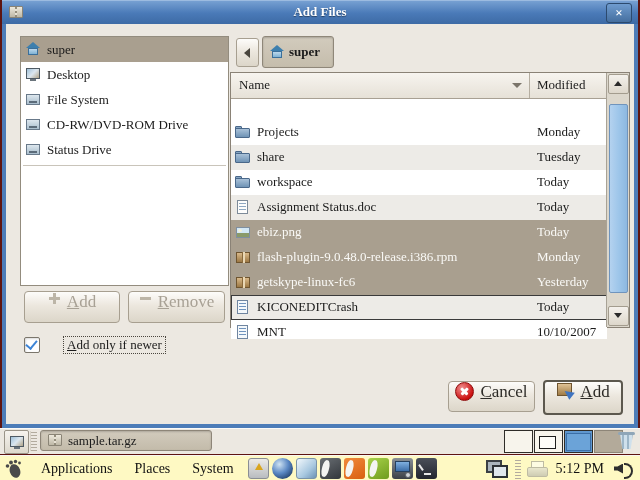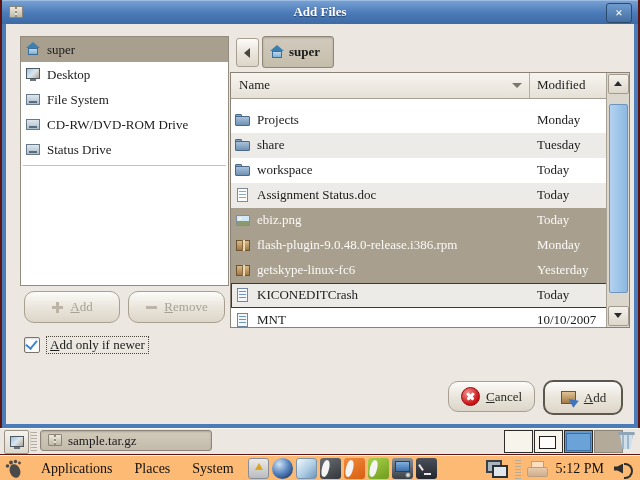--- a/index.html
+++ b/index.html
@@ -56,21 +56,21 @@
           display:flex;align-items:center;gap:4px;padding-left:6px;font-weight:bold}
 
   
   .filelist{position:absolute;left:224px;top:72px;width:400px;height:256px;border:1px solid #8a8276;background:#fff;box-sizing:border-box}
   .flh{position:absolute;left:0;top:0;width:376px;height:25px;background:linear-gradient(#f7f4ef,#e6e1d7);
        border-bottom:1px solid #a8a093}
   .flh .colname{position:absolute;left:8px;top:4px}
   .flh .colmod{position:absolute;left:306px;top:4px}
   .flh .sep{position:absolute;left:298px;top:0;width:1px;height:25px;background:#b5aea1}
   .sortarrow{position:absolute;left:281px;top:10px;border-left:5px solid transparent;border-right:5px solid transparent;border-top:5px solid #7b756a}
-  .rows{position:absolute;left:0;top:26px;width:376px;height:228px;overflow:hidden;background:#15803d}
+  .rows{position:absolute;left:0;top:38px;width:376px;height:228px;overflow:hidden;background:#15803d}
   .row{position:relative;height:25px;background:#fff}
   .row.alt{background:#edebe7}
   .row.sliver{height:9px;background:#fff}
   .row .ic{position:absolute;left:4px;top:5px}
   .row .fname{position:absolute;left:26px;top:4px;white-space:nowrap}
   .row .fmod{position:absolute;left:306px;top:4px;white-space:nowrap}
   .row.selected{background:#a99f8f}
   .row.selected .fname,.row.selected .fmod{color:#faf9f6}
   .row.focused{outline:1px solid #3a3a3a;outline-offset:-1px}
 
@@ -78,23 +78,23 @@
   .vscroll{position:absolute;right:0;top:0;width:22px;height:254px;background:#dcd7cc;border-left:1px solid #a8a296}
   .sbtn{position:absolute;left:1px;width:19px;height:18px;background:linear-gradient(#f4f1ec,#ddd7cb);border:1px solid #a39c8e;border-radius:2px}
   .sbtn.up{top:1px}.sbtn.down{bottom:1px}
   .sbtn i{position:absolute;left:5px}
   .sbtn.up i{top:6px;border-left:4px solid transparent;border-right:4px solid transparent;border-bottom:5px solid #2a2a2a}
   .sbtn.down i{top:6px;border-left:4px solid transparent;border-right:4px solid transparent;border-top:5px solid #2a2a2a}
   .sthumb{position:absolute;left:2px;top:31px;width:17px;height:187px;background:linear-gradient(90deg,#b4d2ef,#9ec6ea 50%,#8db8e0);
           border:1px solid #6f94bd;border-radius:2px}
 
   
-  .btn{position:absolute;border:1px solid #a79f90;border-radius:10px;
+  .btn{position:absolute;border:1px solid #a79f90;border-radius:4px;
        background:linear-gradient(#fdfcfa,#ece7de 45%,#dcd6c9);
-       display:flex;align-items:center;justify-content:center;gap:6px;font-size:13px;color:#2c2a26}
+       display:flex;align-items:flex-start;justify-content:center;gap:6px;font-size:17px;color:#2c2a26}
   .btn.disabled{color:#a8a195}
   #btn-add-list{left:18px;top:291px;width:94px;height:30px}
   #btn-remove-list{left:122px;top:291px;width:95px;height:30px}
   #btn-cancel{left:442px;top:381px;width:85px;height:29px}
   #btn-add{left:537px;top:380px;width:76px;height:31px;border:2px solid #5c584e}
   .plusico{position:relative;width:13px;height:13px}
   .plusico::before,.plusico::after{content:"";position:absolute;background:#bcb5a7}
   .plusico::before{left:5px;top:1px;width:3px;height:11px}
   .plusico::after{left:1px;top:5px;width:11px;height:3px}
   .minusico{position:relative;width:13px;height:13px}
@@ -102,21 +102,21 @@
   .cancelico{position:relative;width:17px;height:17px;border-radius:50%;
              background:radial-gradient(circle at 35% 30%,#f09090,#cc1111 70%,#a00);border:1px solid #8e0b0b}
   .cancelico::before,.cancelico::after{content:"";position:absolute;left:4px;top:7px;width:9px;height:2.5px;background:#fff;border-radius:1px}
   .cancelico::before{transform:rotate(45deg)}.cancelico::after{transform:rotate(-45deg)}
   .addico{position:relative;width:18px;height:16px}
   .addico::before{content:"";position:absolute;left:1px;top:1px;width:13px;height:11px;border:1px solid #6f5530;background:linear-gradient(#dfc295,#a07b45)}
   .addico::after{content:"";position:absolute;left:8px;top:7px;border-top:5px solid transparent;border-bottom:4px solid transparent;border-right:9px solid #3f74c0;transform:rotate(38deg)}
   u{text-decoration:underline}
 
   
-  .checkrow{position:absolute;left:18px;top:336px;display:flex;align-items:center;gap:6px}
+  .checkrow{position:absolute;left:18px;top:336px;display:flex;align-items:center;gap:23px}
   .cbox{position:relative;width:14px;height:14px;background:#fff;border:1px solid #7b766b;border-radius:2px;box-shadow:inset 1px 1px 2px rgba(0,0,0,.15)}
   .cbox::after{content:"";position:absolute;left:3px;top:0px;width:5px;height:9px;border-right:2px solid #3d84d6;border-bottom:2px solid #3d84d6;transform:rotate(40deg)}
   .cblabel{border:1px dotted #4a463e;padding:0 3px}
 
   
   .taskbar{position:absolute;left:0;top:428px;width:640px;height:26px;background:#ece8e1;box-shadow:inset 0 1px 0 #fbfaf7}
   .deskbtn{position:absolute;left:4px;top:2px;width:23px;height:22px;border:1px solid #9a9488;border-radius:2px;
            background:linear-gradient(#f6f3ee,#ddd8cc);display:flex;align-items:center;justify-content:center}
   .handle{position:absolute;left:30px;top:3px;width:6px;height:20px;
           background:repeating-linear-gradient(0deg,#b2ab9e 0 1px,transparent 1px 3px);border-left:1px solid #d8d3c8}
@@ -131,21 +131,21 @@
   .ws-active{background:#5f97cf}
   .ws-active::after{content:"";position:absolute;left:1px;top:2px;width:23px;height:16px;background:#6ba3d8;border:1px solid #3b6ea6}
   .ws-empty{background:#b3aa9a;border-color:#8d8578}
   .trash{position:absolute;left:618px;top:3px;width:17px;height:18px}
   .trash::before{content:"";position:absolute;left:1px;top:4px;width:15px;height:14px;
                  background:repeating-linear-gradient(90deg,#cfe0ec 0 3px,#9db6c8 3px 5px);
                  clip-path:polygon(8% 0,92% 0,78% 100%,22% 100%)}
   .trash::after{content:"";position:absolute;left:0;top:1px;width:17px;height:3px;background:#8fa6b8;border-radius:2px}
 
   
-  .panel{position:absolute;left:0;top:455px;width:640px;height:25px;background:#fdba74;border-top:1px solid #f8f6f2;
+  .panel{position:absolute;left:0;top:455px;width:640px;height:25px;background:#fef9c3;border-top:1px solid #f8f6f2;
          display:flex;align-items:center}
   .foot{margin:0 6px 0 4px;flex:none}
   .menu{margin:0 11px;font-size:14px;color:#111}
   .launch{width:21px;height:21px;border-radius:3px;margin-right:3px;position:relative;flex:none}
   .l-software-updater{background:linear-gradient(#eceae6,#b9bcc0);border:1px solid #8a8e94;box-sizing:border-box}
   .l-software-updater::after{content:"";position:absolute;left:6px;top:4px;border-left:4px solid transparent;border-right:4px solid transparent;border-bottom:7px solid #d9a51e}
   .l-web-browser{border-radius:50%;background:radial-gradient(circle at 35% 30%,#cfe3f2,#5b88c4 45%,#1f3c66 85%)}
   .l-photos{background:linear-gradient(135deg,#f2f8fc,#a8c8e0 60%,#6d93b5);border:1px solid #7a93a8;box-sizing:border-box}
   .l-off::before{content:"";position:absolute;left:2px;top:2px;width:7px;height:17px;background:#f4f4f2;border-radius:45%;transform:rotate(14deg)}
   .l-office-writer{background:linear-gradient(150deg,#6a6f74,#33373c)}

